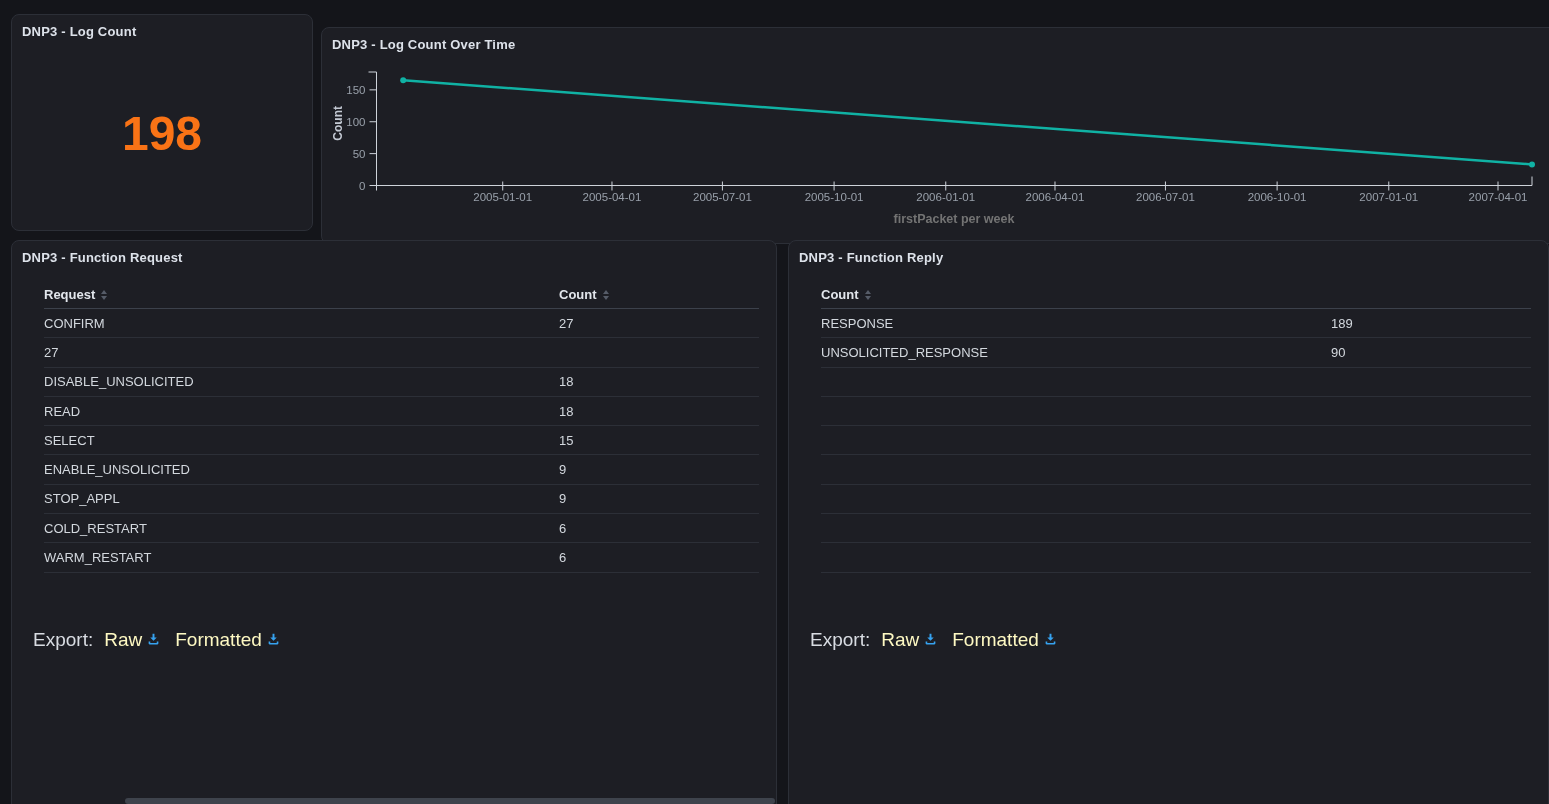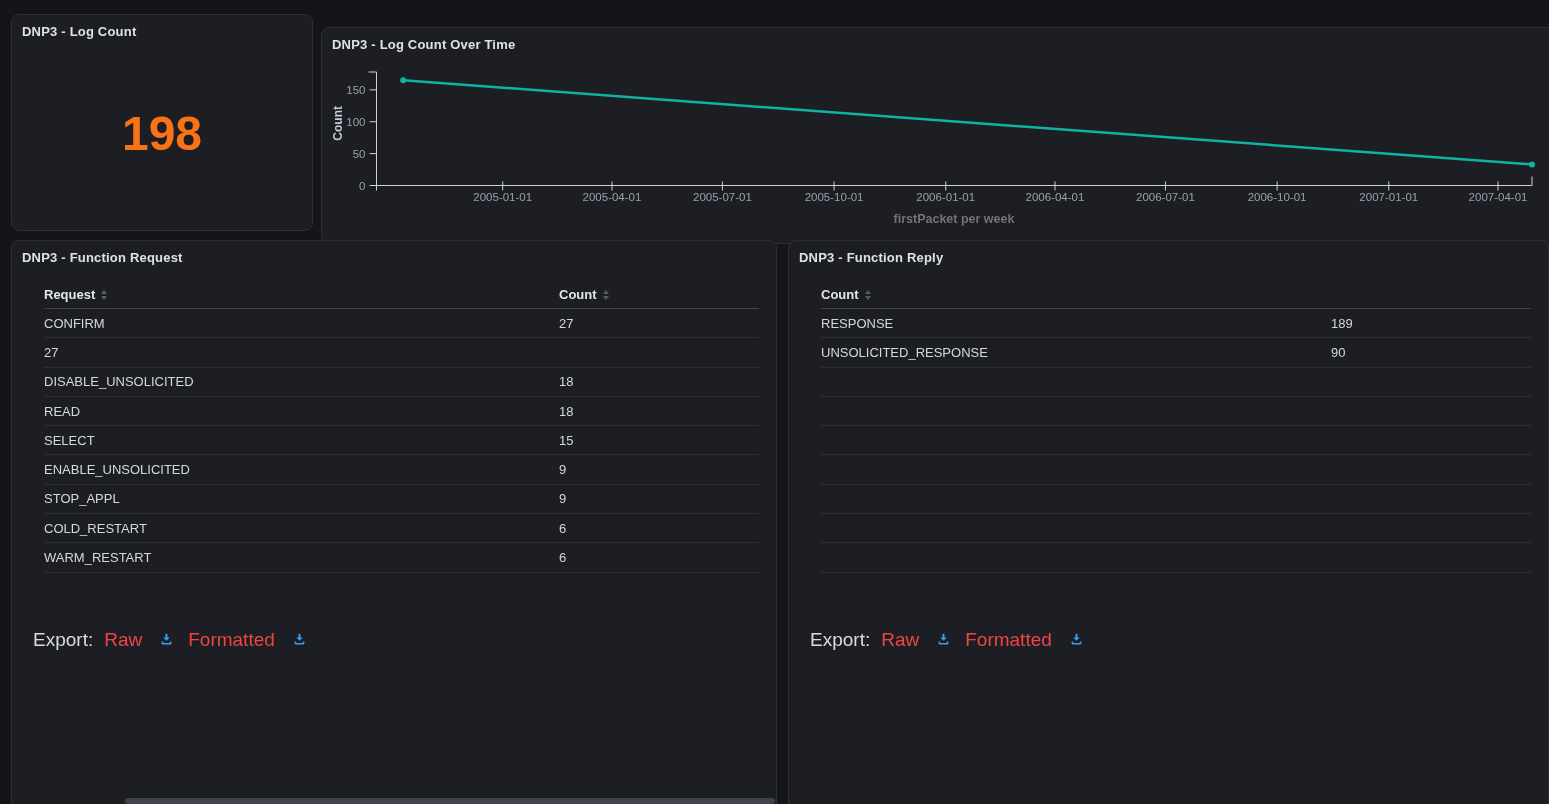--- a/index.html
+++ b/index.html
@@ -53,22 +53,22 @@
   .tr{
     height:28.3px;border-bottom:1px solid #2c2f37;
     font-size:13px;color:#d3d8de;gap:36px;
   }
   .export-row{
     margin:56px 0 0 21px;display:flex;align-items:center;
     font-size:19px;color:#d8dce2;
   }
   .export-row .label{margin-right:11px;}
   .export-link{
-    color:#ef4444;text-decoration:none;display:inline-flex;
-    align-items:center;gap:18px;margin-right:15px;cursor:pointer;
+    color:#fef9c3;text-decoration:none;display:inline-flex;
+    align-items:center;gap:5px;margin-right:15px;cursor:pointer;
   }
   .dl-icon{width:13px;height:13px;fill:#36a2ef;}
   
   .hscroll{
     position:absolute;left:125px;top:798px;width:650px;height:6px;
     background:#3e434c;border-radius:3px;
   }
 </style>
 </head>
 <body>

